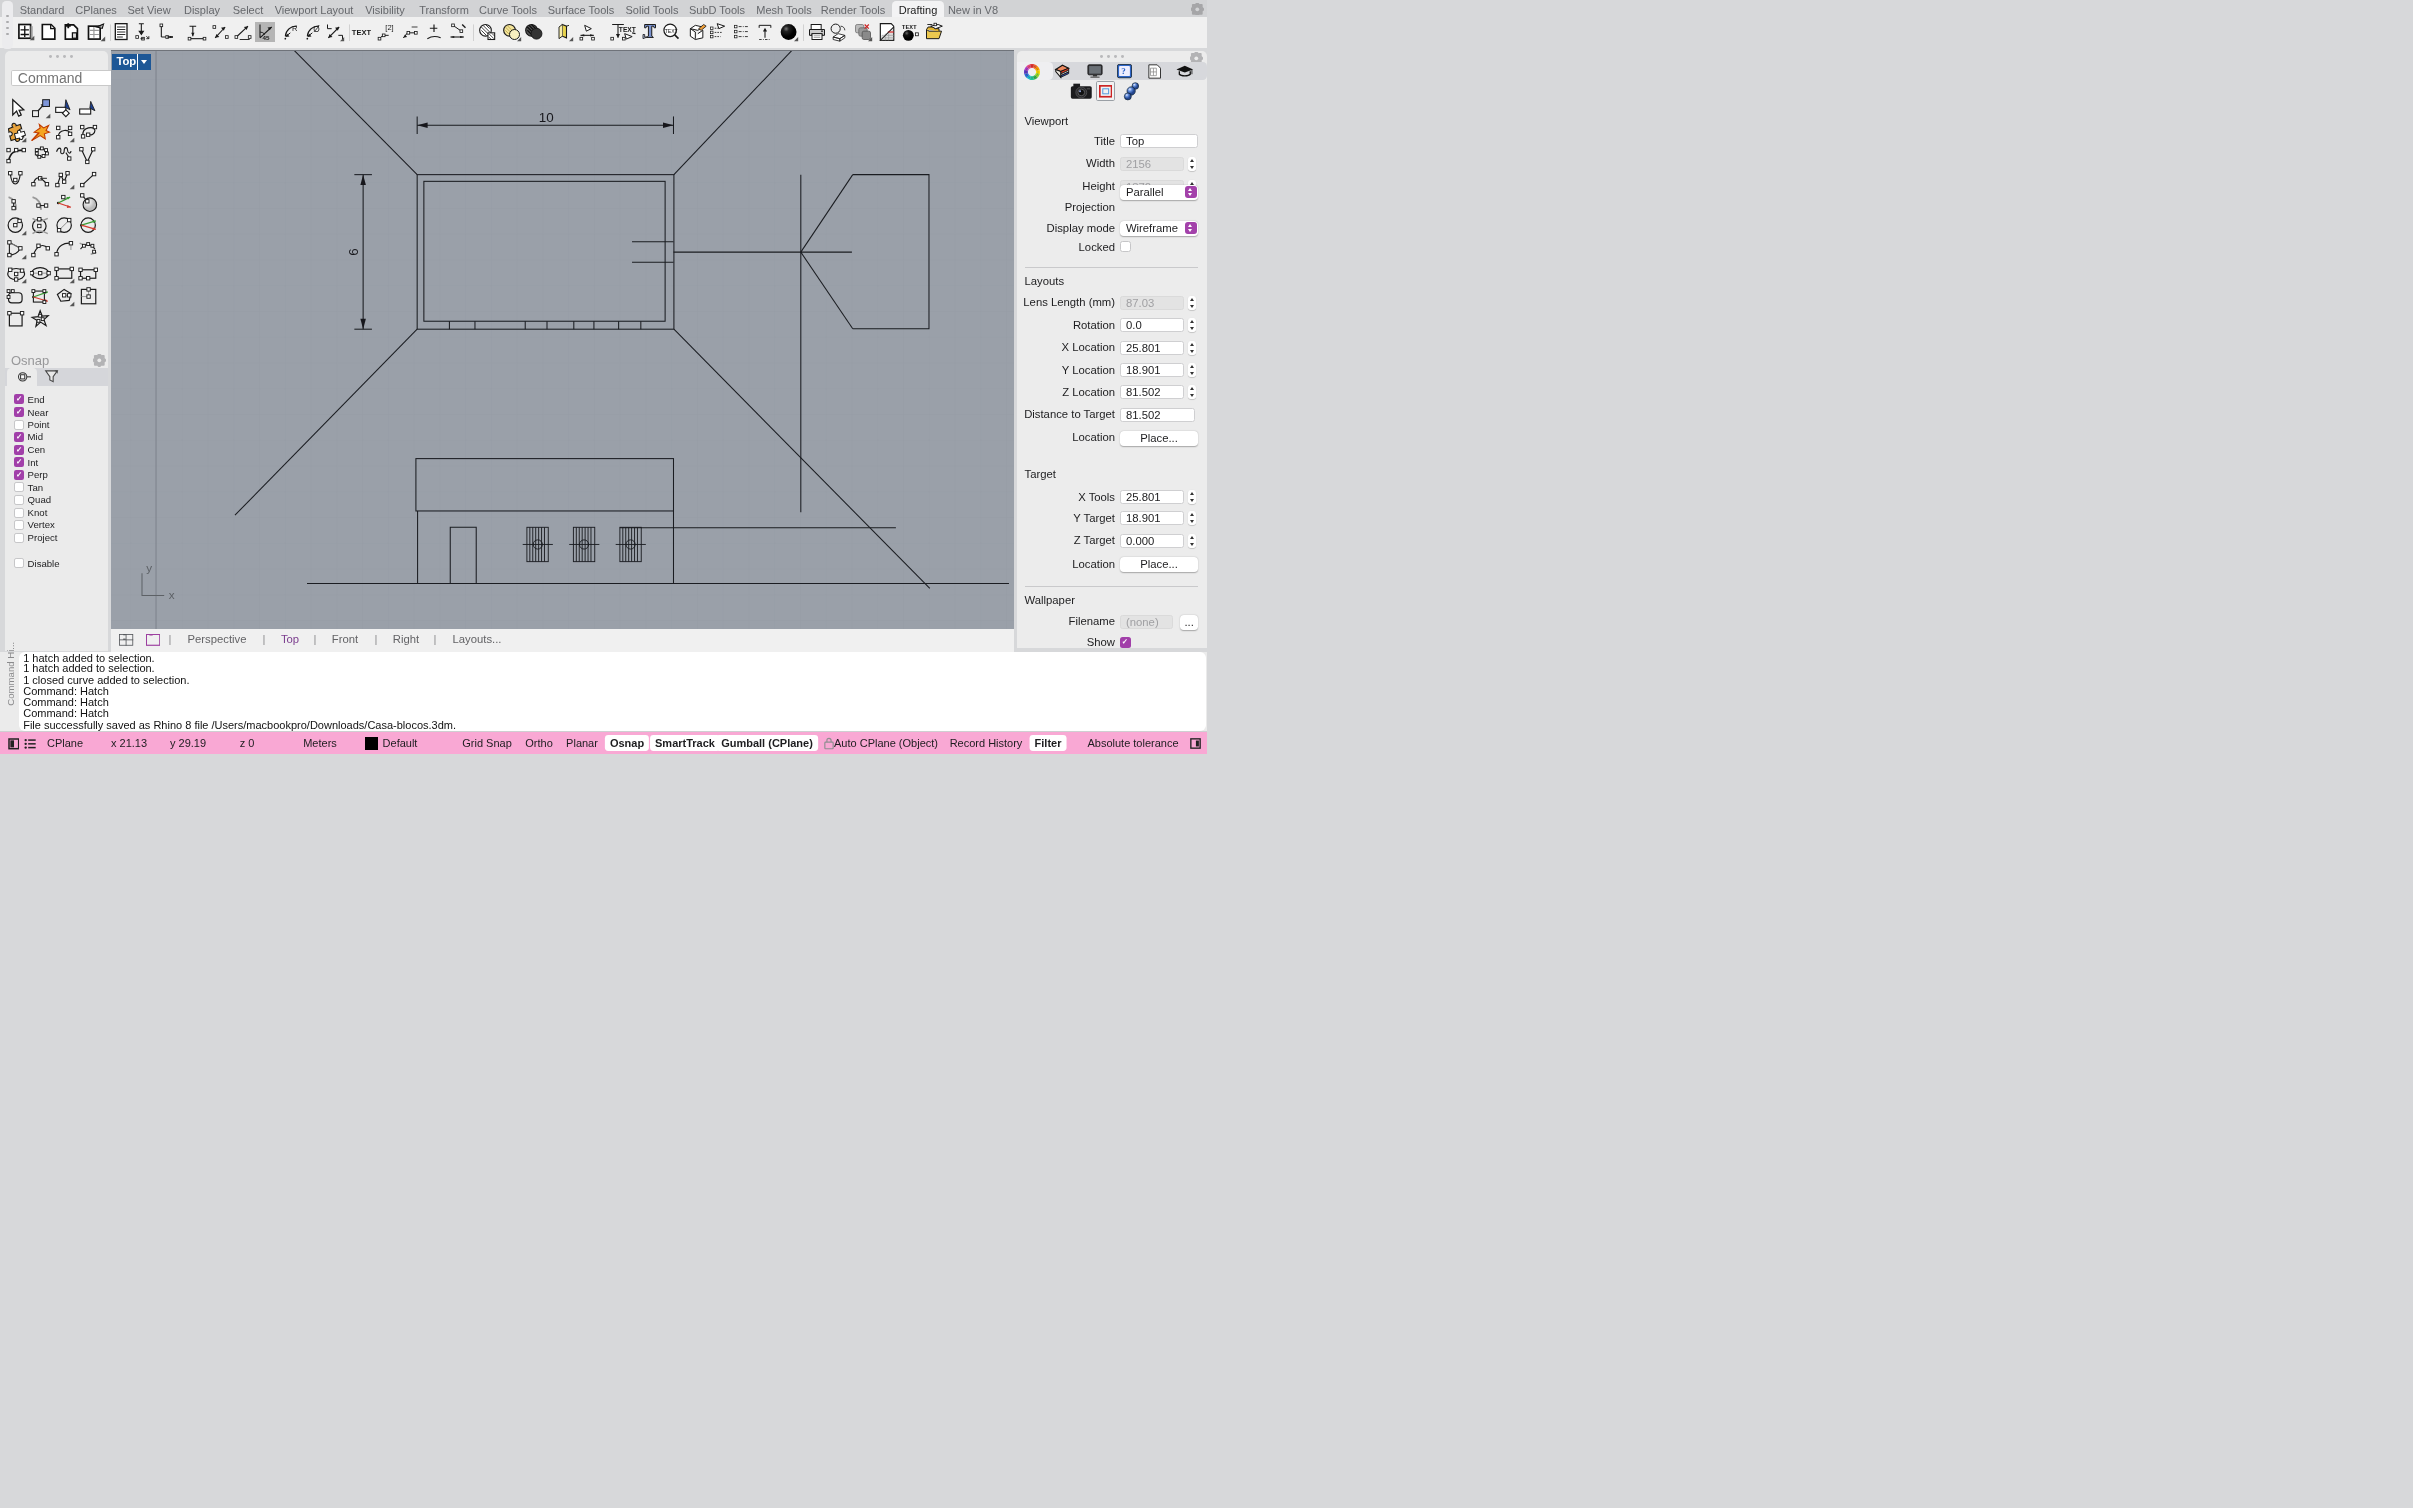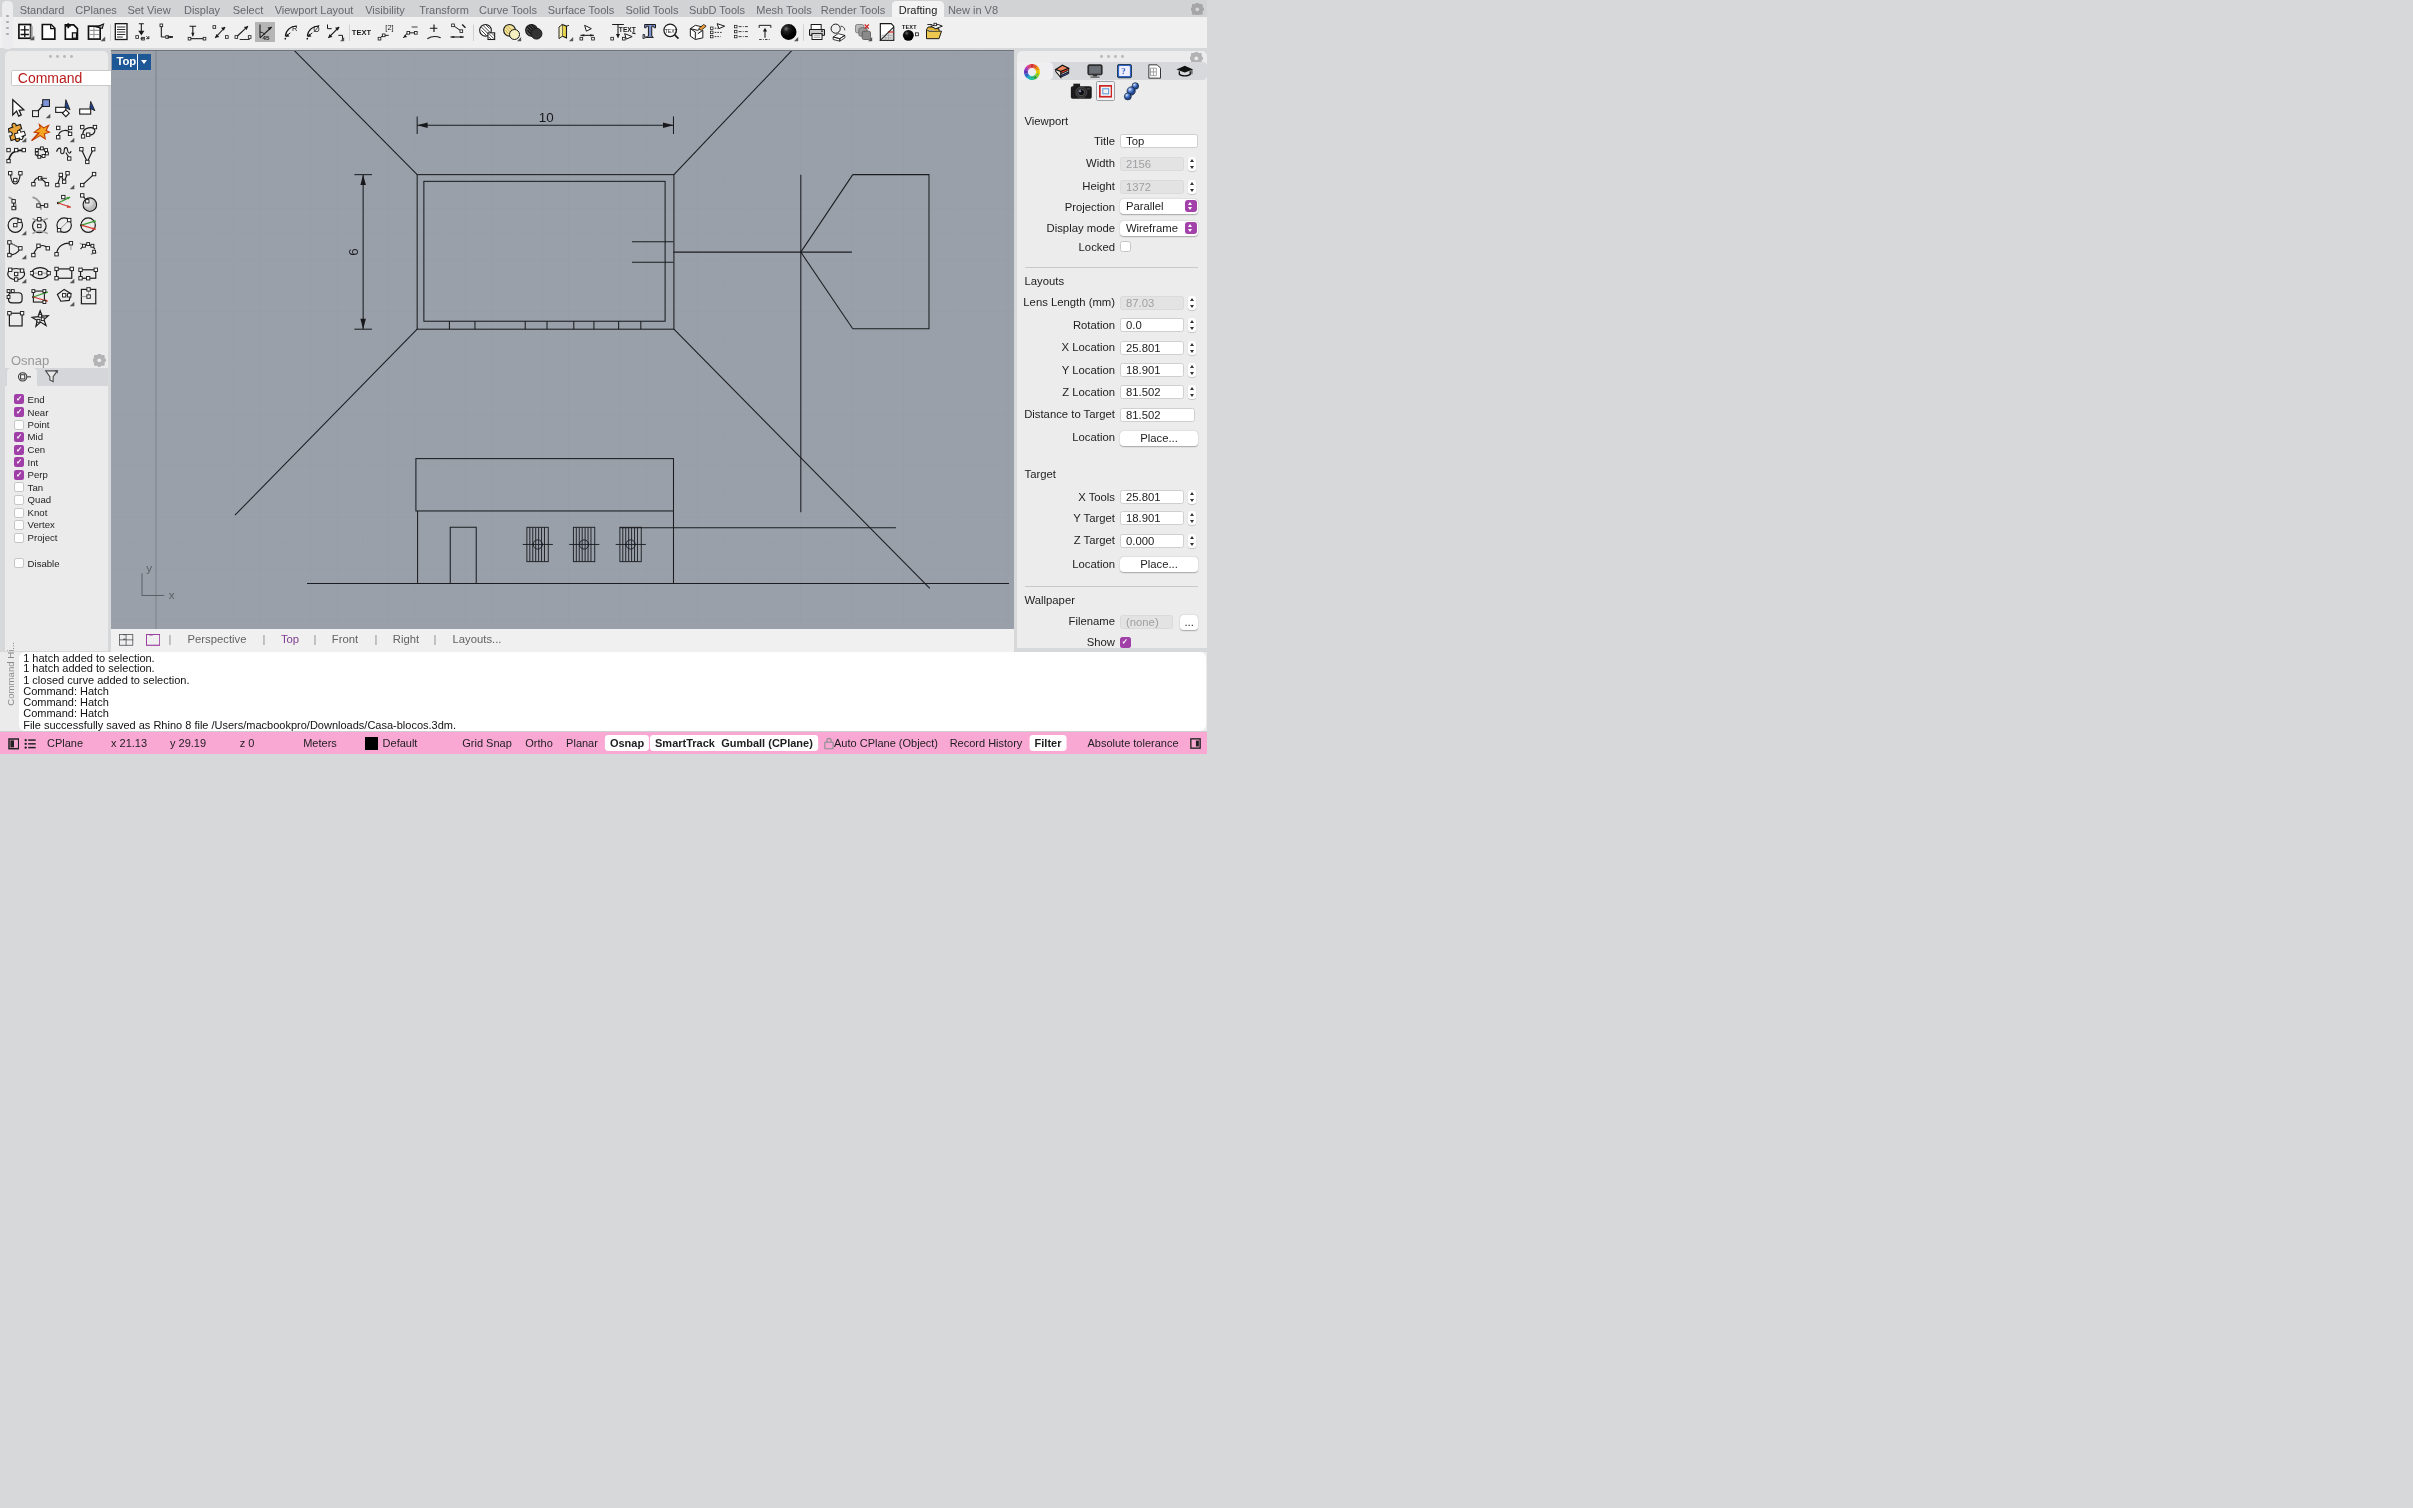--- a/index.html
+++ b/index.html
@@ -10,21 +10,21 @@
 
 #menubar { left:0; top:0; width:1207px; height:17px; background:#d2d3d5; }
 .mtab { position:absolute; top:2.5px; height:14.7px; line-height:15px; font-size:11px; color:#66686c; transform:translateX(-50%); white-space:nowrap; }
 #activetab { position:absolute; left:892px; top:1.3px; width:52px; height:16px; background:#f3f3f4; border-radius:4.2px 4.2px 0 0; }
 
 
 #toolbar { left:0; top:17px; width:1207px; height:31px; background:#f0f0f0; }
 
 
 #leftpanel { left:5px; top:51px; width:103px; height:600px; background:#ebebeb; border-radius:5px 5px 0 0; }
-#cmdinput { position:absolute; left:5.9px; top:19px; width:108px; height:16px; background:#fff; border:0.8px solid #c9c9c9; border-radius:1.7px; font-size:14px; color:#b91c1c; line-height:14.2px; padding-left:5.9px; }
+#cmdinput { position:absolute; left:5.9px; top:19px; width:108px; height:16px; background:#fff; border:0.8px solid #c9c9c9; border-radius:1.7px; font-size:14px; color:#737373; line-height:14.2px; padding-left:5.9px; }
 .pdots { position:absolute; display:flex; gap:4.2px; }
 .pdots i { width:2.9px; height:2.9px; border-radius:50%; background:#b9b9bb; }
 
 
 #osnap-title { position:absolute; left:5.9px; top:302px; font-size:13px; color:#98989a; }
 .oslabel { position:absolute; font-size:9.6px; color:#1d1d1f; }
 .cb { position:absolute; width:9.6px; height:9.6px; border-radius:2.1px; }
 .cb.on { background:#a13fa9; }
 .cb.off { background:#fff; border:0.8px solid #c6c6c8; }
 .cb.on:after { content:"✓"; color:#fff; font-size:7.5px; font-weight:bold; position:absolute; left:1.7px; top:0px; }
@@ -977,21 +977,21 @@
   <div class="rp-sec" style="top:64px">Viewport</div>
   <div class="rp-label" style="top:84px">Title</div>
   <div class="rp-field" style="top:83px;width:78px">Top</div>
   <div class="rp-label" style="top:106px">Width</div>
   <div class="rp-field dis" style="top:106px;width:64px">2156</div>
   <div class="stepper" style="top:106px"></div>
   <div class="rp-label" style="top:129px">Height</div>
   <div class="rp-field dis" style="top:129px;width:64px">1372</div>
   <div class="stepper" style="top:129px"></div>
   <div class="rp-label" style="top:150px">Projection</div>
-  <div class="popup" style="top:148px">Parallel<span class="pbtn"></span></div>
+  <div class="popup" style="top:134px">Parallel<span class="pbtn"></span></div>
   <div class="rp-label" style="top:171px">Display mode</div>
   <div class="popup" style="top:170px">Wireframe<span class="pbtn"></span></div>
   <div class="rp-label" style="top:190px">Locked</div>
   <div class="cb off" style="left:103px;top:190px;width:11px;height:11px;border-radius:2.5px"></div>
   <div class="divider" style="top:216px"></div>
 
   <div class="rp-sec" style="top:224px">Layouts</div>
   <div class="rp-label" style="top:245px">Lens Length (mm)</div>
   <div class="rp-field dis" style="top:245px;width:64px">87.03</div>
   <div class="stepper" style="top:245px"></div>

